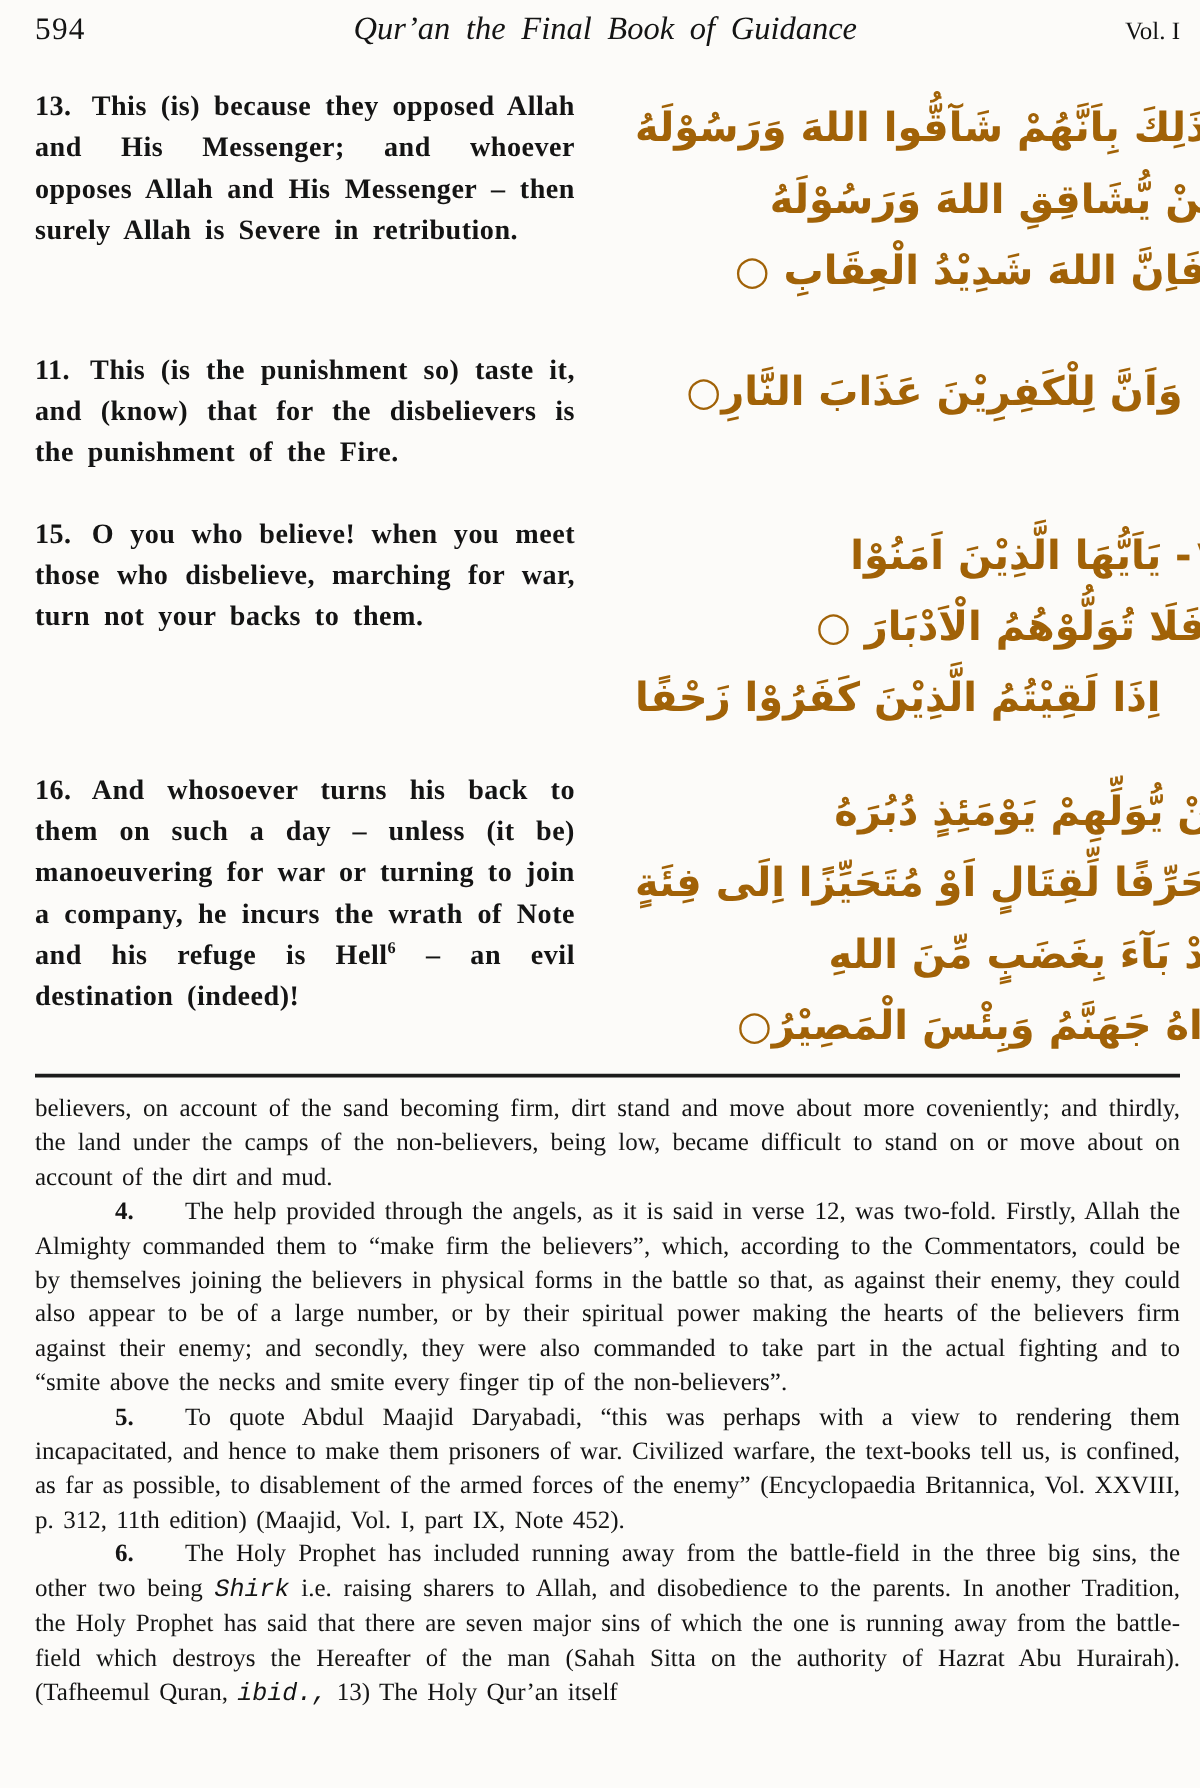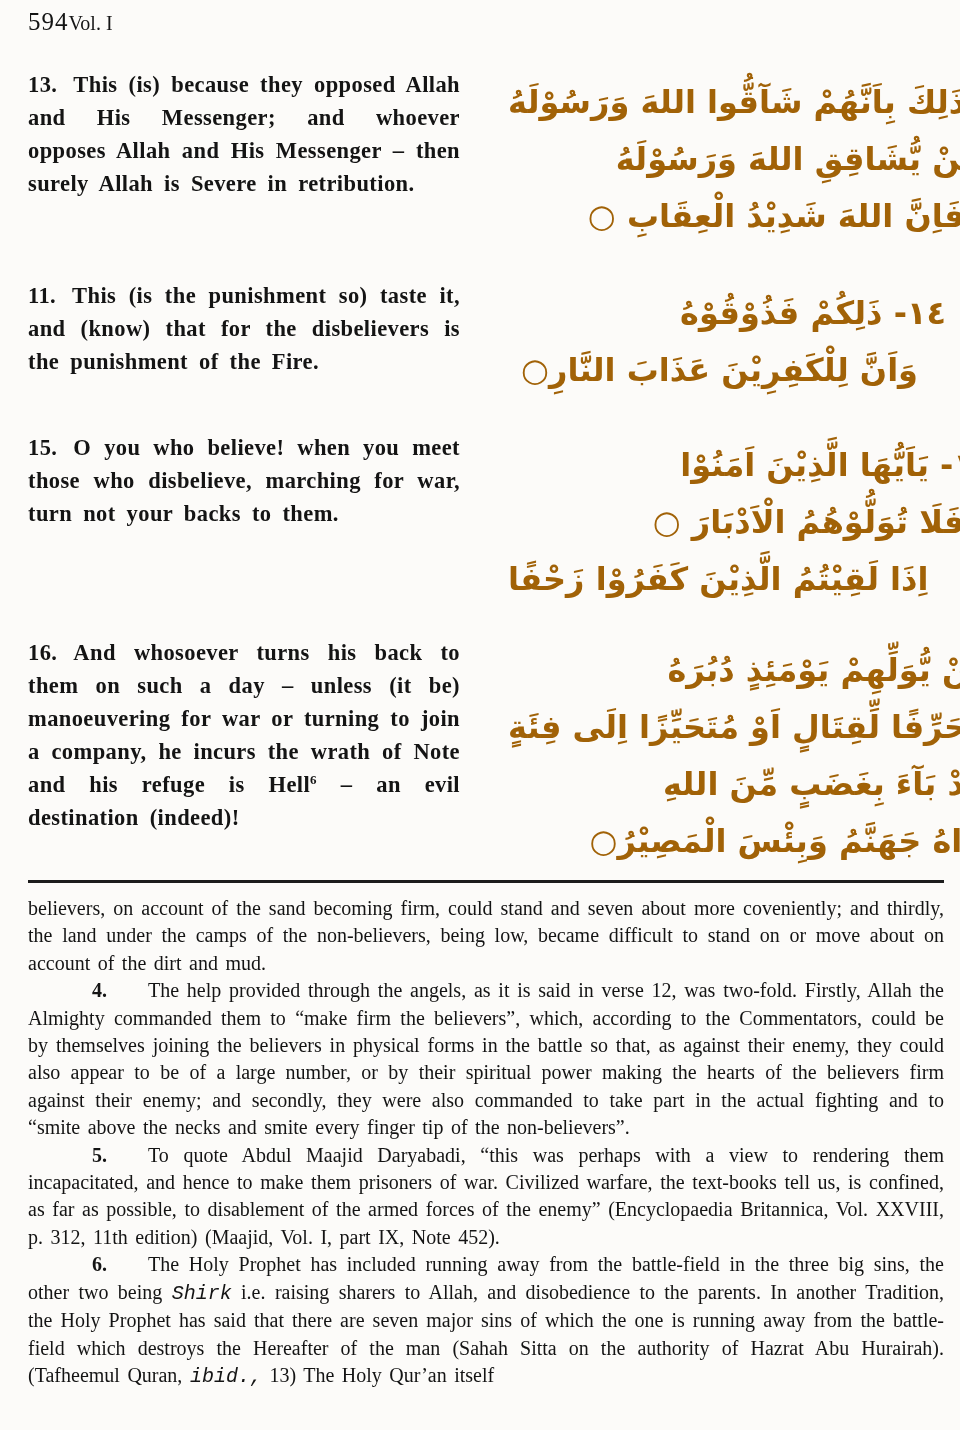--- a/index.html
+++ b/index.html
@@ -85,36 +85,36 @@
   }
   .it { font-style:italic;font-family:Liberation Mono, monospace; }
 </style>
 </head>
 <body>
 
 <div class="page">
 
   <div class="hdr">
     <span class="pgnum">594</span>
+    <span class="title">Qur’an the Final Book of Guidance</span>
     <span class="vol">Vol. I</span>
   </div>
 
   <div class="vrow r13">
     <p class="eng"><span class="vnum">13.</span><span>This (is) because they opposed Allah and His Messenger; and whoever opposes Allah and His Messenger – then surely Allah is Severe in retribution.</span></p>
     <div class="arb">
       <div class="aline">١٣- ذَلِكَ بِاَنَّهُمْ شَآقُّوا اللهَ وَرَسُوْلَهُ</div>
       <div class="aline">وَمَنْ يُّشَاقِقِ اللهَ وَرَسُوْلَهُ</div>
       <div class="aline">فَاِنَّ اللهَ شَدِيْدُ الْعِقَابِ ○</div>
     </div>
   </div>
 
   <div class="vrow r14">
     <p class="eng"><span class="vnum">11.</span><span>This (is the punishment so) taste it, and (know) that for the disbelievers is the punishment of the Fire.</span></p>
     <div class="arb">
-      <div class="aline">١٤- ذَلِكُمْ فَذُوْقُوْهُ</div>
       <div class="aline">وَاَنَّ لِلْكَفِرِيْنَ عَذَابَ النَّارِ○</div>
     </div>
   </div>
 
   <div class="vrow r15">
     <p class="eng"><span class="vnum">15.</span><span>O you who believe! when you meet those who disbelieve, marching for war, turn not your backs to them.</span></p>
     <div class="arb">
       <div class="aline">١٥- يَاَيُّهَا الَّذِيْنَ اَمَنُوْا</div>
       <div class="aline">فَلَا تُوَلُّوْهُمُ الْاَدْبَارَ ○</div>
       <div class="aline">اِذَا لَقِيْتُمُ الَّذِيْنَ كَفَرُوْا زَحْفًا</div>
@@ -127,19 +127,19 @@
       <div class="aline">١٦- وَمَنْ يُّوَلِّهِمْ يَوْمَئِذٍ دُبُرَهُ</div>
       <div class="aline">اِلَّا مُتَحَرِّفًا لِّقِتَالٍ اَوْ مُتَحَيِّزًا اِلَى فِئَةٍ</div>
       <div class="aline">فَقَدْ بَآءَ بِغَضَبٍ مِّنَ اللهِ</div>
       <div class="aline">وَمَأْوَاهُ جَهَنَّمُ وَبِئْسَ الْمَصِيْرُ○</div>
     </div>
   </div>
 
   <hr class="fnrule">
 
   <div class="fns">
-    <p class="fn">believers, on account of the sand becoming firm, could stand and seven about more coveniently; and thirdly, the land under the camps of the non-believers, being low, became difficult to stand on or move about on account of the dirt and mud.</p>
+    <p class="fn">believers, on account of the sand becoming firm, dirt stand and move about more coveniently; and thirdly, the land under the camps of the non-believers, being low, became difficult to stand on or move about on account of the dirt and mud.</p>
     <p class="fn"><span class="fn-num">4.</span><span>The help provided through the angels, as it is said in verse 12, was two-fold. Firstly, Allah the Almighty commanded them to “make firm the believers”, which, according to the Commentators, could be by themselves joining the believers in physical forms in the battle so that, as against their enemy, they could also appear to be of a large number, or by their spiritual power making the hearts of the believers firm against their enemy; and secondly, they were also commanded to take part in the actual fighting and to “smite above the necks and smite every finger tip of the non-believers”.</span></p>
     <p class="fn"><span class="fn-num">5.</span><span>To quote Abdul Maajid Daryabadi, “this was perhaps with a view to rendering them incapacitated, and hence to make them prisoners of war. Civilized warfare, the text-books tell us, is confined, as far as possible, to disablement of the armed forces of the enemy” (Encyclopaedia Britannica, Vol. XXVIII, p. 312, 11th edition) (Maajid, Vol. I, part IX, Note 452).</span></p>
     <p class="fn"><span class="fn-num">6.</span><span>The Holy Prophet has included running away from the battle-field in the three big sins, the other two being </span><span class="it">Shirk</span><span> i.e. raising sharers to Allah, and disobedience to the parents. In another Tradition, the Holy Prophet has said that there are seven major sins of which the one is running away from the battle-field which destroys the Hereafter of the man (Sahah Sitta on the authority of Hazrat Abu Hurairah). (Tafheemul Quran, </span><span class="it">ibid.,</span><span> 13) The Holy Qur’an itself</span></p>
   </div>
 
 </div>
 
 </body></html>

